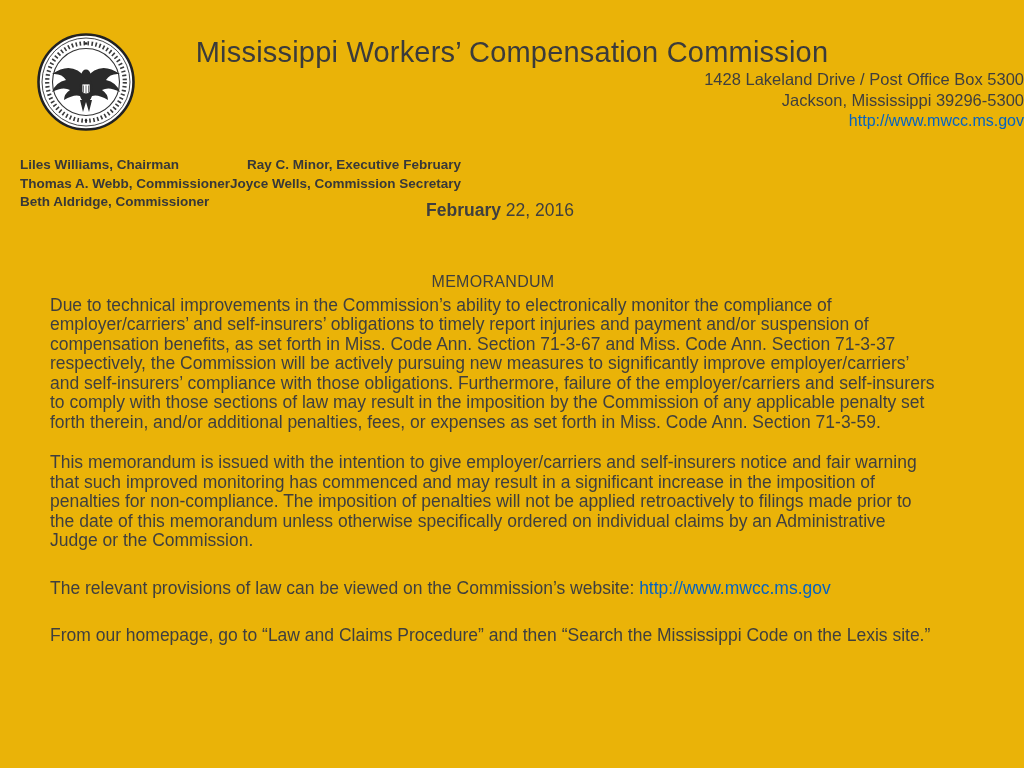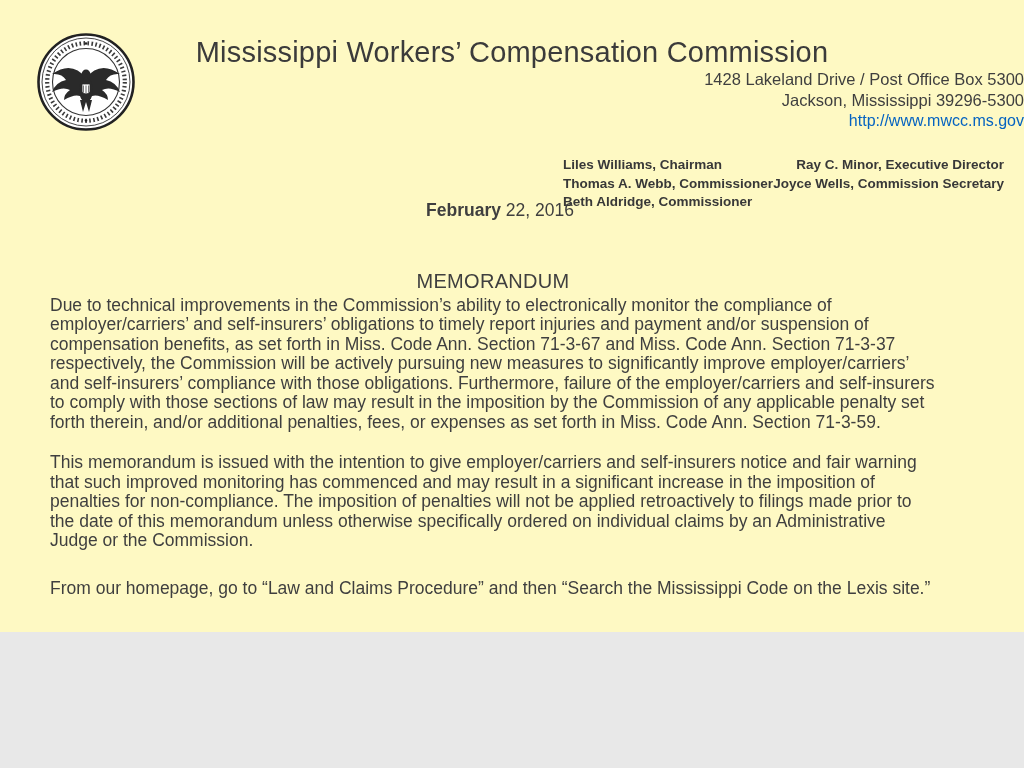--- a/index.html
+++ b/index.html
@@ -2,22 +2,22 @@
 <html><head>
 <meta charset="utf-8">
 <style>
   * { margin: 0; padding: 0; box-sizing: border-box; }
   html, body { background: #e8e8e8; }
   body { font-family: "Liberation Sans", sans-serif; }
 
   .slide {
     position: relative;
     width: 1024px;
-    height: 632px;
-    background: #fef9c3;
+    height: 768px;
+    background: #eab308;
     margin: 0 auto;
     overflow: hidden;
     color: #3f3f3f;
   }
 
   
   .seal {
     position: absolute;
     left: 36px;
     top: 28px;
@@ -53,21 +53,21 @@
   }
   .header-link { font-size: 16px; line-height: 20px; }
 
   
   .officials {
     position: absolute;
     top: 156px;
     left: 20px;
     right: 20px;
     display: flex;
-    justify-content: flex-end;
+    justify-content: flex-start;
   }
   .officials-col {
     font-size: 13.5px;
     font-weight: 700;
     line-height: 18.5px;
     color: #383838;
   }
   .officials-col.right { text-align: right; }
 
   
@@ -87,21 +87,21 @@
     position: absolute;
     top: 272px;
     left: 50px;
     width: 886px;
     font-size: 17.5px;
     line-height: 19.5px;
     color: #3f3f3f;
   }
   .memo-heading {
     text-align: center;
-    font-size: 20px;
+    font-size: 16px;
     font-weight: 400;
     margin-bottom: 4px;
     letter-spacing: 0.3px;
   }
   .memo-body p { margin-bottom: 28px; }
   .memo-body p.tight { margin-bottom: 21px; }
 </style>
 </head>
 <body>
 
@@ -144,33 +144,34 @@
     </div>
   </div>
 
   <div class="officials">
     <div class="officials-col left">
       <div>Liles Williams, Chairman</div>
       <div>Thomas A. Webb, Commissioner</div>
       <div>Beth Aldridge, Commissioner</div>
     </div>
     <div class="officials-col right">
-      <div>Ray C. Minor, Executive Director</div>
+      <div>Ray C. Minor, Executive February</div>
       <div>Joyce Wells, Commission Secretary</div>
     </div>
   </div>
 
   <div class="memo-date">
     <span class="month">February</span><span> 22, 2016</span>
   </div>
 
   <div class="memo-body">
     <div class="memo-heading">MEMORANDUM</div>
 
     <p class="tight">Due to technical improvements in the Commission’s ability to electronically monitor the compliance of employer/carriers’ and self-insurers’ obligations to timely report injuries and payment and/or suspension of compensation benefits, as set forth in Miss. Code Ann. Section 71-3-67 and Miss. Code Ann. Section 71-3-37 respectively, the Commission will be actively pursuing new measures to significantly improve employer/carriers’ and self-insurers’ compliance with those obligations. Furthermore, failure of the employer/carriers and self-insurers to comply with those sections of law may result in the imposition by the Commission of any applicable penalty set forth therein, and/or additional penalties, fees, or expenses as set forth in Miss. Code Ann. Section 71-3-59.</p>
 
     <p>This memorandum is issued with the intention to give employer/carriers and self-insurers notice and fair warning that such improved monitoring has commenced and may result in a significant increase in the imposition of penalties for non-compliance. The imposition of penalties will not be applied retroactively to filings made prior to the date of this memorandum unless otherwise specifically ordered on individual claims by an Administrative Judge or the Commission.</p>
 
+    <p><span>The relevant provisions of law can be viewed on the Commission’s website: </span><a class="body-link">http://www.mwcc.ms.gov</a></p>
 
     <p>From our homepage, go to “Law and Claims Procedure” and then “Search the Mississippi Code on the Lexis site.”</p>
   </div>
 
 </div>
 
 </body></html>

